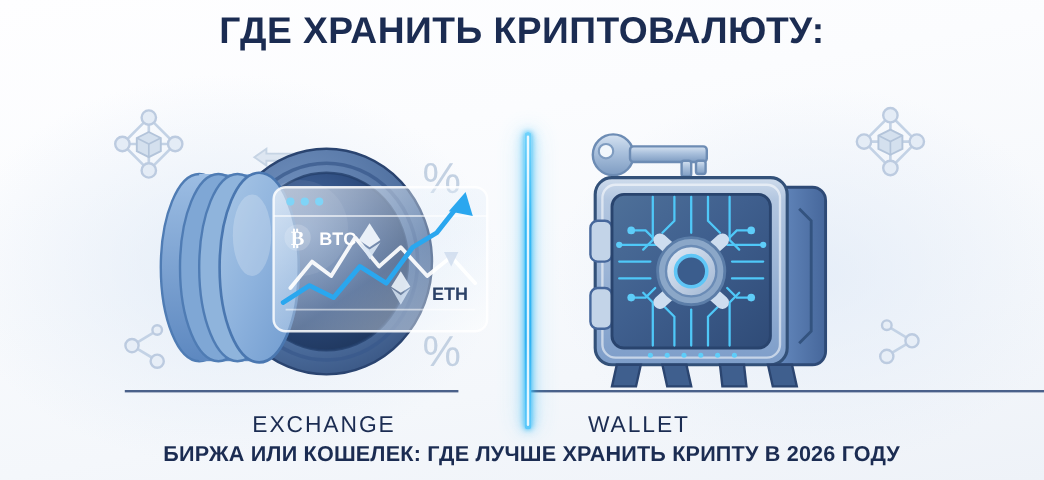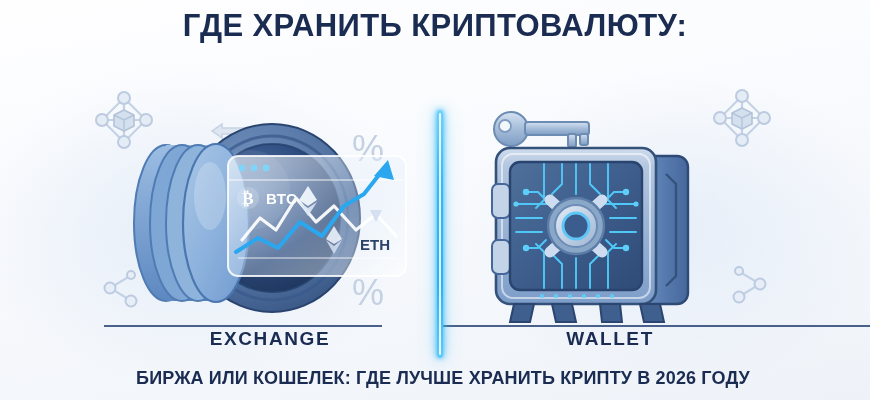--- a/index.html
+++ b/index.html
@@ -86,28 +86,28 @@
     content: "";
     position: absolute;
     left: 2px; top: 3px; bottom: 3px; width: 2px;
     background: rgba(255,255,255,.85);
     border-radius: 2px;
   }
 
   
   .side-label {
     position: absolute;
-    top: 328px;
+    top: 344px;
     color: #1b2c52;
-    font-weight: bold;
+    font-weight: normal;
     font-size: 19px;
     letter-spacing: 1.6px;
   }
   .side-label.exchange { left: 150px; width: 240px; text-align: center; }
-  .side-label.wallet   { left: 490px; width: 240px; text-align: center; }
+  .side-label.wallet   { left: 490px; width: 240px; }
 
   
   .deco {
     position: absolute;
     pointer-events: none;
   }
 
   
   .illus { position: absolute; }
   .illus.exchange { left: 120px; top: 118px; width: 300px; height: 200px; }

